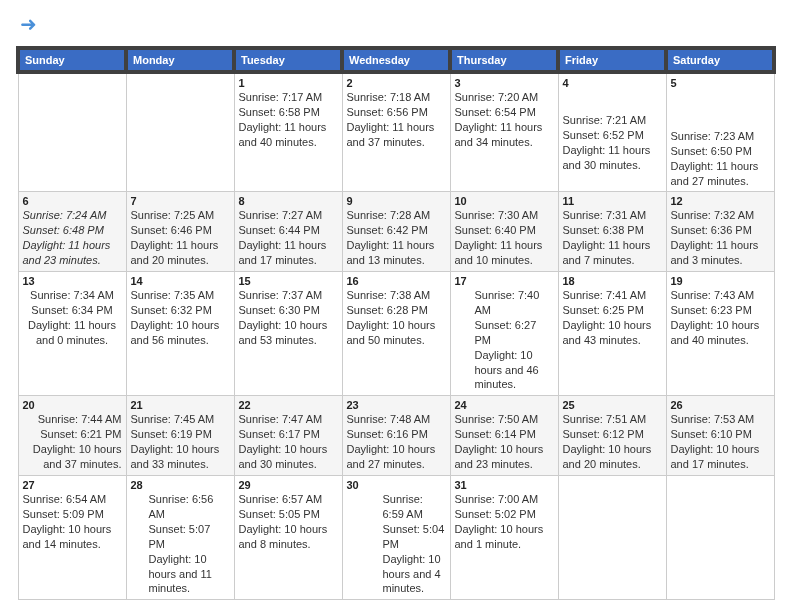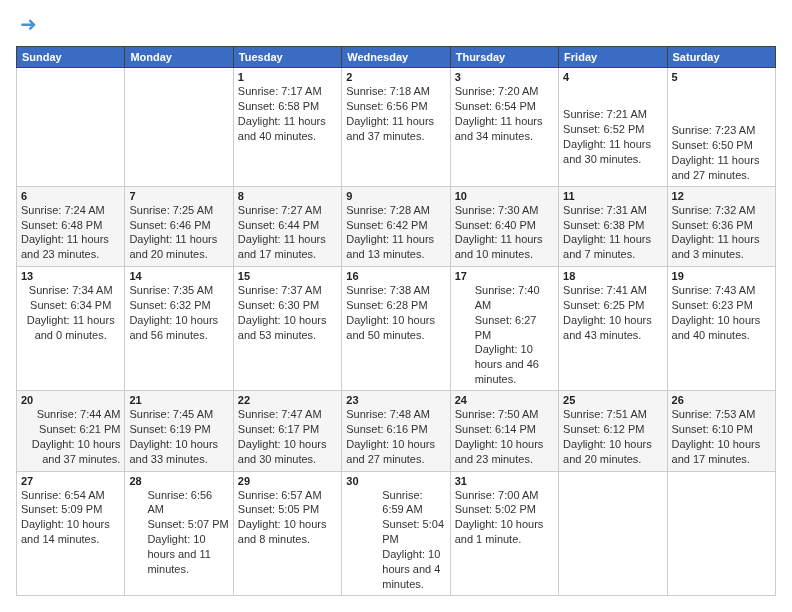--- a/index.html
+++ b/index.html
@@ -45,21 +45,21 @@
       border-collapse: collapse;
       flex: 1;
     }
     .calendar th {
       background: #3a6cc4;
       color: #fff;
       font-size: 11px;
       font-weight: bold;
       padding: 4px 5px;
       text-align: left;
-      border: 1px solid #404040;
+      border: 4px solid #404040;
     }
     .calendar td {
       border: 1px solid #ccc;
       vertical-align: top;
       padding: 3px 4px;
       width: 107px;
       height: 80px;
       background: #fff;
     }
     .calendar tr:nth-child(even) td {
@@ -143,21 +143,21 @@
           <td>
             <span class="day-number">5</span>
             <div class="day-info" style="white-space: pre-line; margin-top: 40px;">Sunrise: 7:23 AM
 Sunset: 6:50 PM
 Daylight: 11 hours and 27 minutes.</div>
           </td>
         </tr>
         <tr>
           <td>
             <span class="day-number">6</span>
-            <div class="day-info" style="white-space: pre-line;">Sunrise: 7:24 AM
+            <div class="day-info" style="white-space: pre-line; font-style: italic;">Sunrise: 7:24 AM
 Sunset: 6:48 PM
 Daylight: 11 hours and 23 minutes.</div>
           </td>
           <td>
             <span class="day-number">7</span>
             <div class="day-info" style="white-space: pre-line;">Sunrise: 7:25 AM
 Sunset: 6:46 PM
 Daylight: 11 hours and 20 minutes.</div>
           </td>
           <td>

